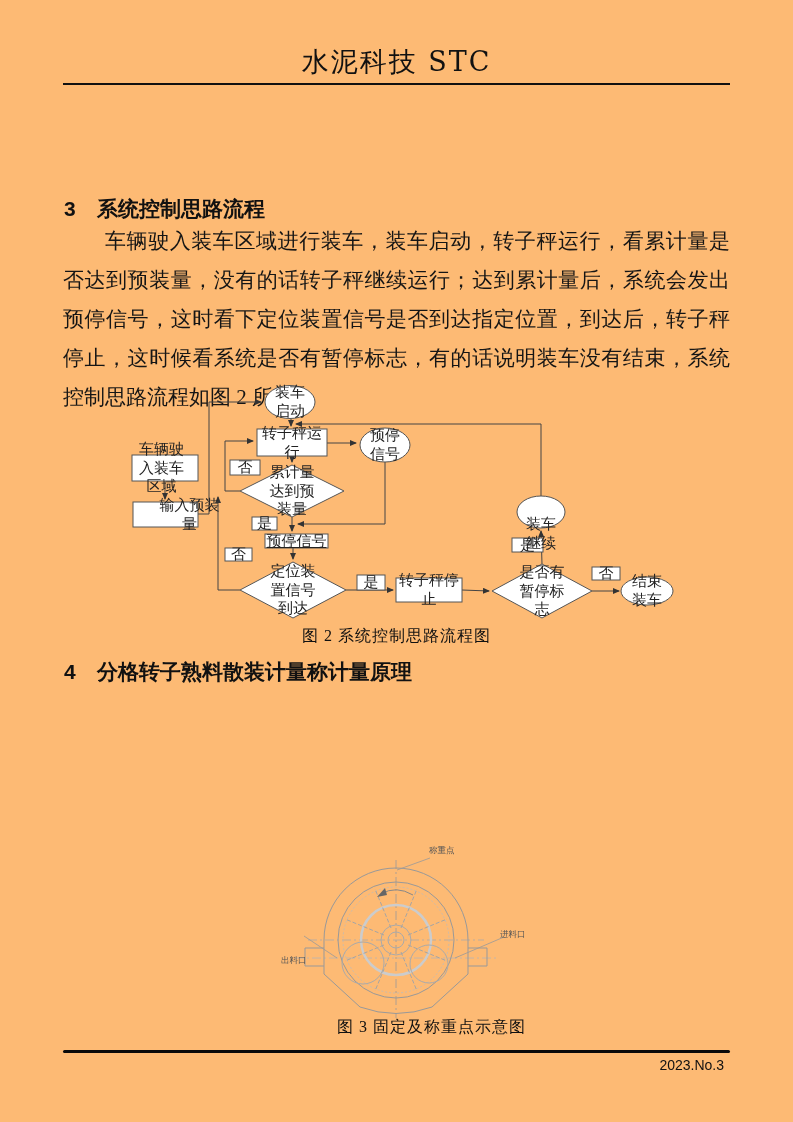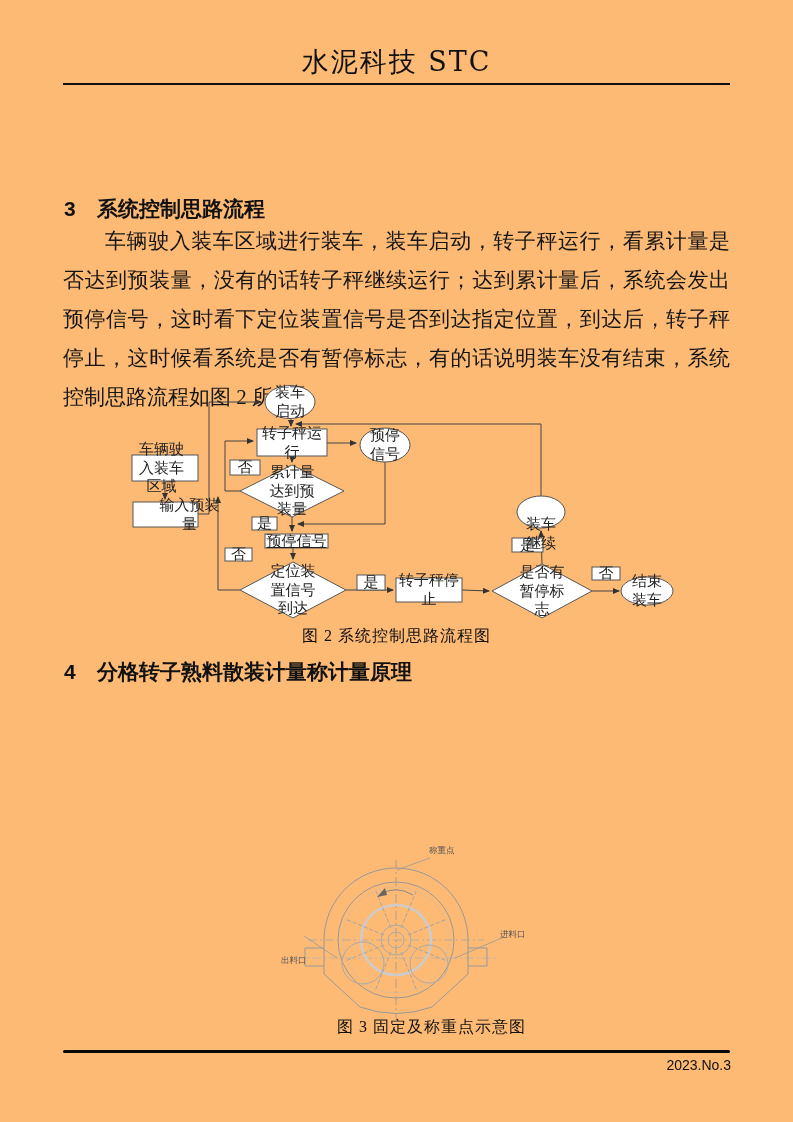--- a/index.html
+++ b/index.html
@@ -46,21 +46,21 @@
   
   .fig3{position:absolute;left:280px;top:844px;width:260px;height:175px;}
   .fig3 svg{position:absolute;left:0;top:0;}
   .f3-label{
     position:absolute;font-size:8.5px;color:#555;line-height:1;
     font-family:"Liberation Sans","DejaVu Sans",sans-serif;
   }
   
   .footer-rule{position:absolute;top:1050px;left:63px;width:667px;height:3px;background:#0a0a0a;border-radius:2px;}
   .page-number{position:absolute;top:1121px;left:0;width:100%;text-align:left;font-size:15px;color:#111;font-family:"Liberation Sans","DejaVu Sans",sans-serif;}
-  .issue{position:absolute;top:1057px;right:62px;font-size:14px;color:#111;font-family:"Liberation Sans","DejaVu Sans",sans-serif;}
+  .issue{position:absolute;top:1057px;right:69px;font-size:14px;color:#111;font-family:"Liberation Sans","DejaVu Sans",sans-serif;}
 </style>
 </head>
 <body>
 
 <div class="page">
 
   <div class="journal-title">水泥科技 STC</div>
   <div class="header-rule"></div>
 
 

